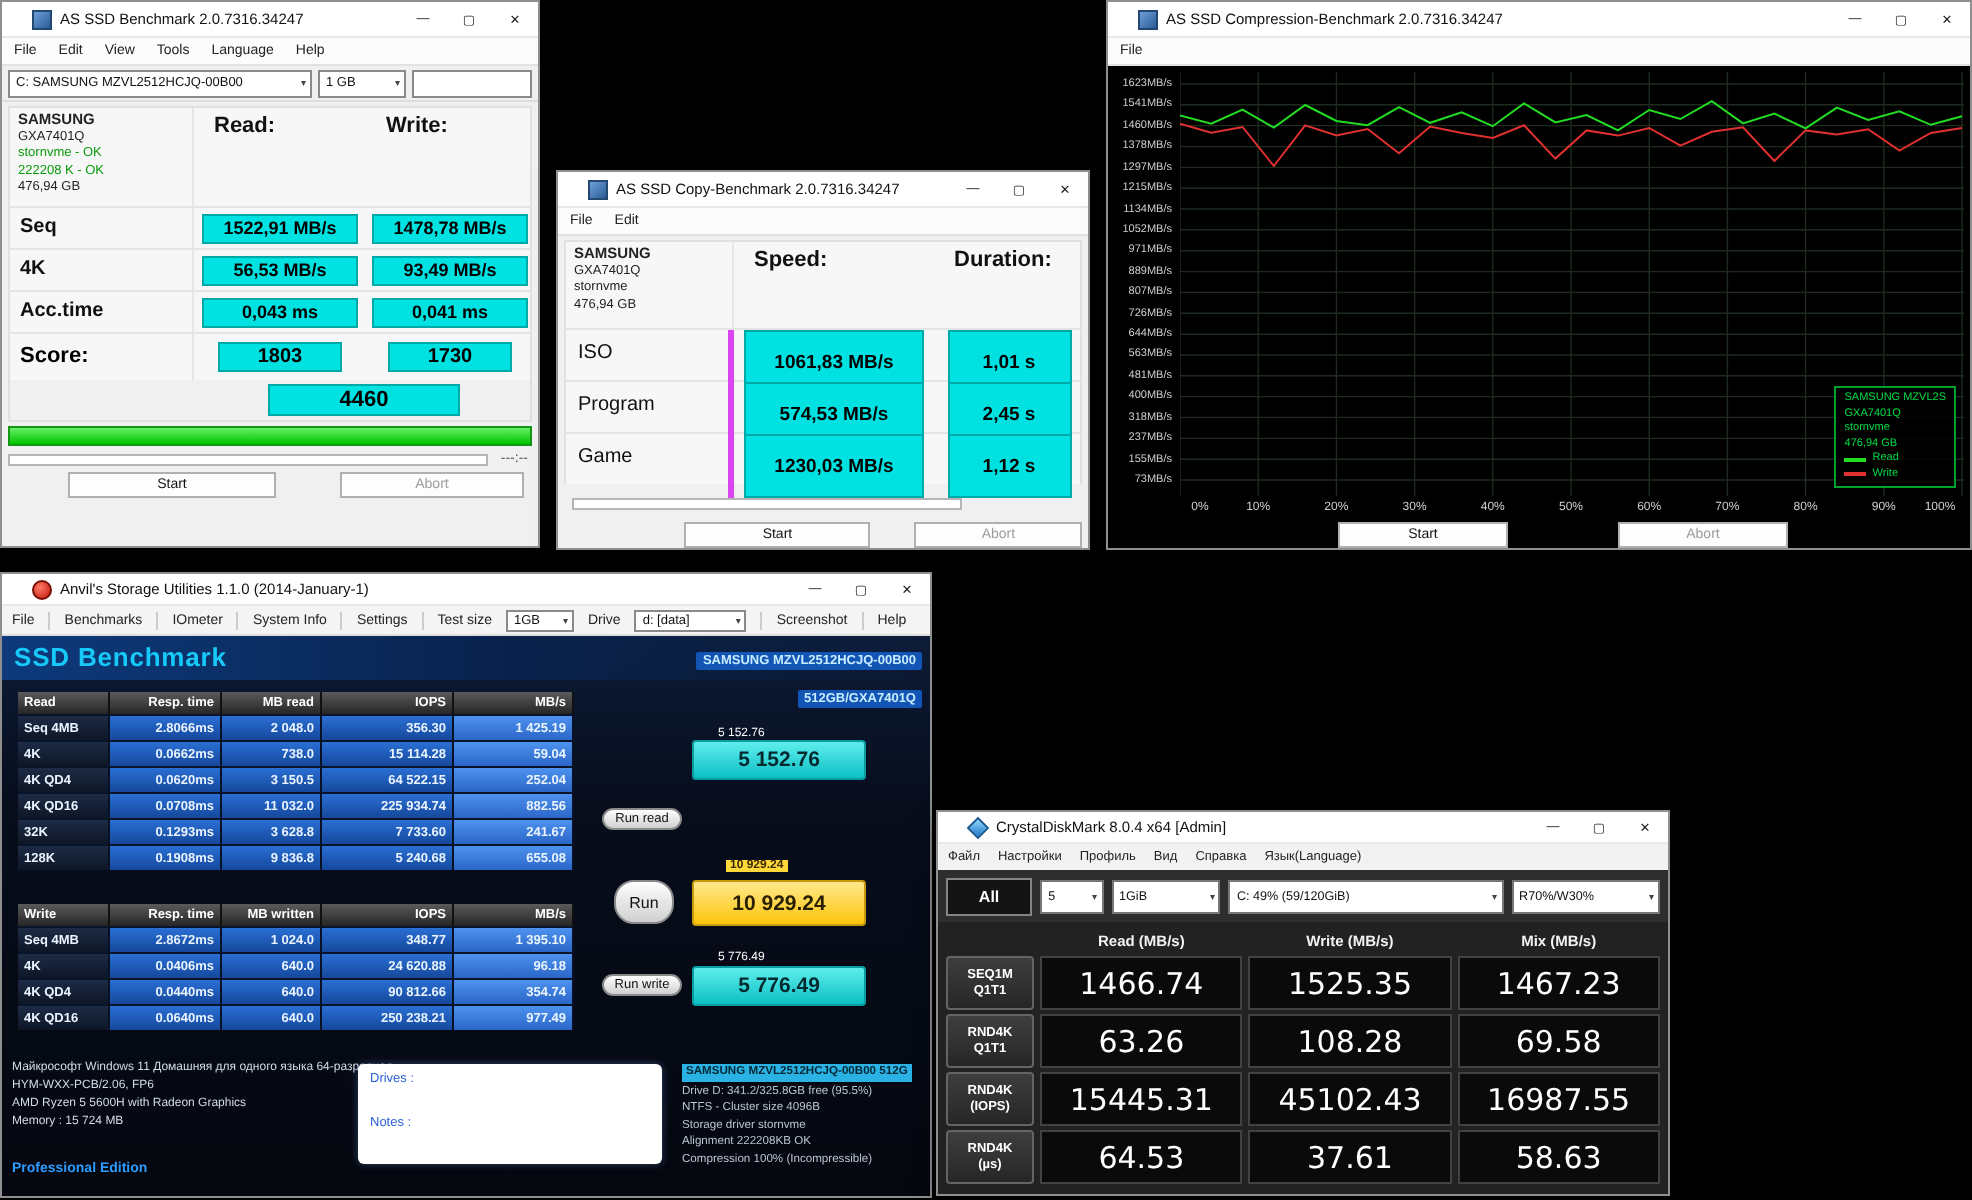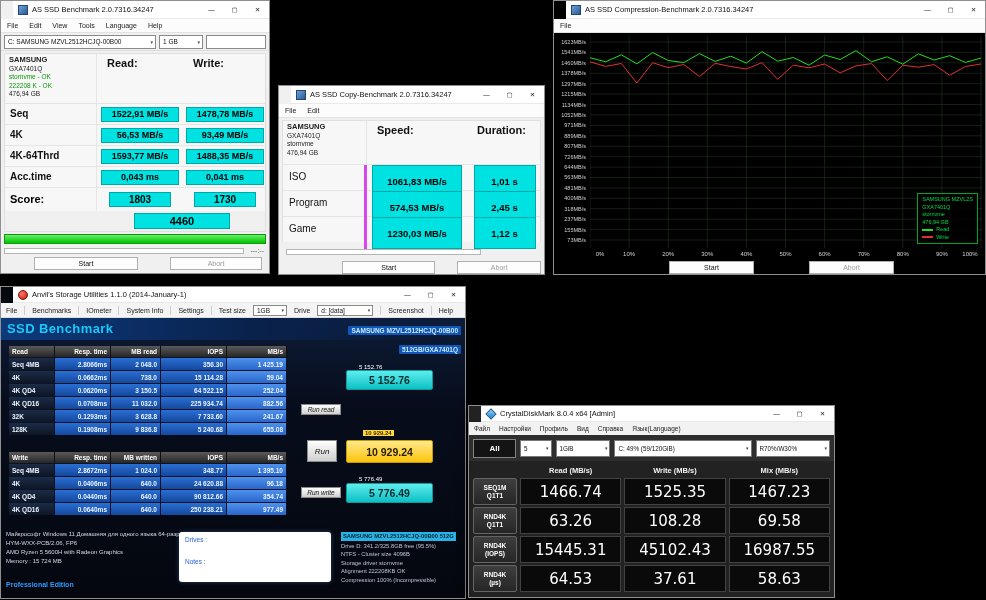--- a/index.html
+++ b/index.html
@@ -1,19 +1,19 @@
 <!DOCTYPE html>
 <html><head>
 <meta charset="utf-8">
 <style>
   *{margin:0;padding:0;box-sizing:border-box;}
   html,body{width:986px;height:600px;}
   body{position:relative;background:#000;font-family:"Liberation Sans",sans-serif;overflow:hidden;}
   .win{position:absolute;background:#f0f0f0;border:1px solid #8f8f8f;box-shadow:2px 2px 10px rgba(0,0,0,.75);}
-  .titlebar{height:18px;background:#fff;display:flex;align-items:center;padding-left:5px;border-bottom:1px solid #e9e9e9;margin-left:12px;}
+  .titlebar{height:18px;background:#fff;display:flex;align-items:center;padding-left:15px;border-bottom:1px solid #e9e9e9;}
   .tb-icon{width:10px;height:10px;margin-right:4px;flex:0 0 auto;background:linear-gradient(135deg,#6f9fd8,#2c5c96);border:1px solid #23486f;}
   .tb-title{flex:1;font-size:7.5px;color:#111;white-space:nowrap;overflow:hidden;}
   .tb-controls{display:flex;height:100%;flex:0 0 auto;}
   .tb-btn{width:23px;height:100%;display:flex;align-items:center;justify-content:center;font-size:6.5px;color:#222;cursor:default;}
   .menubar{height:14px;background:#fcfcfc;border-bottom:1px solid #e2e2e2;display:flex;align-items:center;padding:0 6px;gap:11px;}
   .menu-item{font-size:7px;color:#222;white-space:nowrap;}
   .combo{background:#fff;border:1px solid #8a8a8a;height:14px;display:flex;align-items:center;font-size:6.5px;color:#111;padding:0 2px 0 3px;white-space:nowrap;overflow:hidden;}
   .combo .arrow{margin-left:auto;font-size:5px;color:#444;padding-left:3px;}
   .btn{background:#fdfdfd;border:1px solid #b0b0b0;font-size:7px;color:#111;display:flex;align-items:center;justify-content:center;height:13px;}
   .btn.disabled{color:#9c9c9c;}
@@ -98,21 +98,21 @@
   .anvil-thead>div:first-child{justify-content:flex-start;padding-left:3px;}
   .anvil-trow{height:13px;}
   .anvil-trow>div{display:flex;align-items:center;font-size:6.5px;font-weight:bold;color:#eaf4ff;border-right:1px solid #091224;border-top:1px solid #0a1428;}
   .anvil-label{background:linear-gradient(180deg,#1d2b46,#0d1626);padding-left:3px;}
   .anvil-val{background:linear-gradient(180deg,#2a6fd4,#15489c);justify-content:flex-end;padding-right:3px;}
   .anvil-val.mbs{background:linear-gradient(180deg,#4e92ee,#2a66c8);}
   .anvil-small{position:absolute;font-size:6px;color:#fff;}
   .minibadge-y{position:absolute;font-size:6px;color:#3a2c00;background:#ffd83a;padding:0 2px;font-weight:bold;}
   .scorebox{position:absolute;width:87px;height:20px;display:flex;align-items:center;justify-content:center;font-size:10.5px;font-weight:bold;color:#032a2e;background:linear-gradient(180deg,#5feded,#0cc0c4);border:1px solid #0b9ca0;border-radius:2px;}
   .scorebox.yellow{background:linear-gradient(180deg,#ffe98c,#fdc40a);border-color:#c79a08;color:#2a2000;height:23px;}
-  .anvil-btn{position:absolute;background:linear-gradient(180deg,#fefefe,#d0d0d0);border:1px solid #8a8a8a;border-radius:0;color:#111;display:flex;align-items:center;justify-content:center;font-style:italic;}
+  .anvil-btn{position:absolute;background:linear-gradient(180deg,#fefefe,#d0d0d0);border:1px solid #8a8a8a;border-radius:10px;color:#111;display:flex;align-items:center;justify-content:center;}
   .anvil-sysinfo{position:absolute;left:5px;top:212px;font-size:6px;color:#d4dae6;line-height:9px;}
   .anvil-edition{position:absolute;left:5px;top:263px;font-size:7px;font-weight:bold;color:#2e9bff;}
   .anvil-notes{position:absolute;left:178px;top:214px;width:152px;height:50px;background:#fff;border-radius:3px;padding:4px 6px;box-shadow:0 0 4px rgba(120,170,255,.35);}
   .anvil-notes div{font-size:6.5px;color:#2b62d9;}
   .anvil-notes .nlabel{margin-top:15px;}
   .anvil-details{position:absolute;left:340px;top:214px;width:124px;font-size:5.8px;color:#bcc5d3;line-height:8.5px;}
   .anvil-details .badge{background:#2ab2e4;color:#002733;padding:0 2px;font-weight:bold;display:inline-block;margin-bottom:1px;}
 
   
   .w-cdm{left:468px;top:405px;width:367px;height:193px;background:#222;}
@@ -184,29 +184,20 @@
           <div class="cyanbox">1478,78 MB/s</div>
         </div>
     </div>
     <div class="assd-row assd-rdata">
       <div class="assd-rowlabel">4K</div>
       <div class="cellc">
           <div class="cyanbox">56,53 MB/s</div>
         </div>
       <div class="cellc">
           <div class="cyanbox">93,49 MB/s</div>
-        </div>
-    </div>
-    <div class="assd-row assd-rdata">
-      <div class="assd-rowlabel">4K-64Thrd</div>
-      <div class="cellc">
-          <div class="cyanbox">1593,77 MB/s</div>
-        </div>
-      <div class="cellc">
-          <div class="cyanbox">1488,35 MB/s</div>
         </div>
     </div>
     <div class="assd-row assd-rdata">
       <div class="assd-rowlabel">Acc.time</div>
       <div class="cellc">
           <div class="cyanbox">0,043 ms</div>
         </div>
       <div class="cellc">
           <div class="cyanbox">0,041 ms</div>
         </div>

